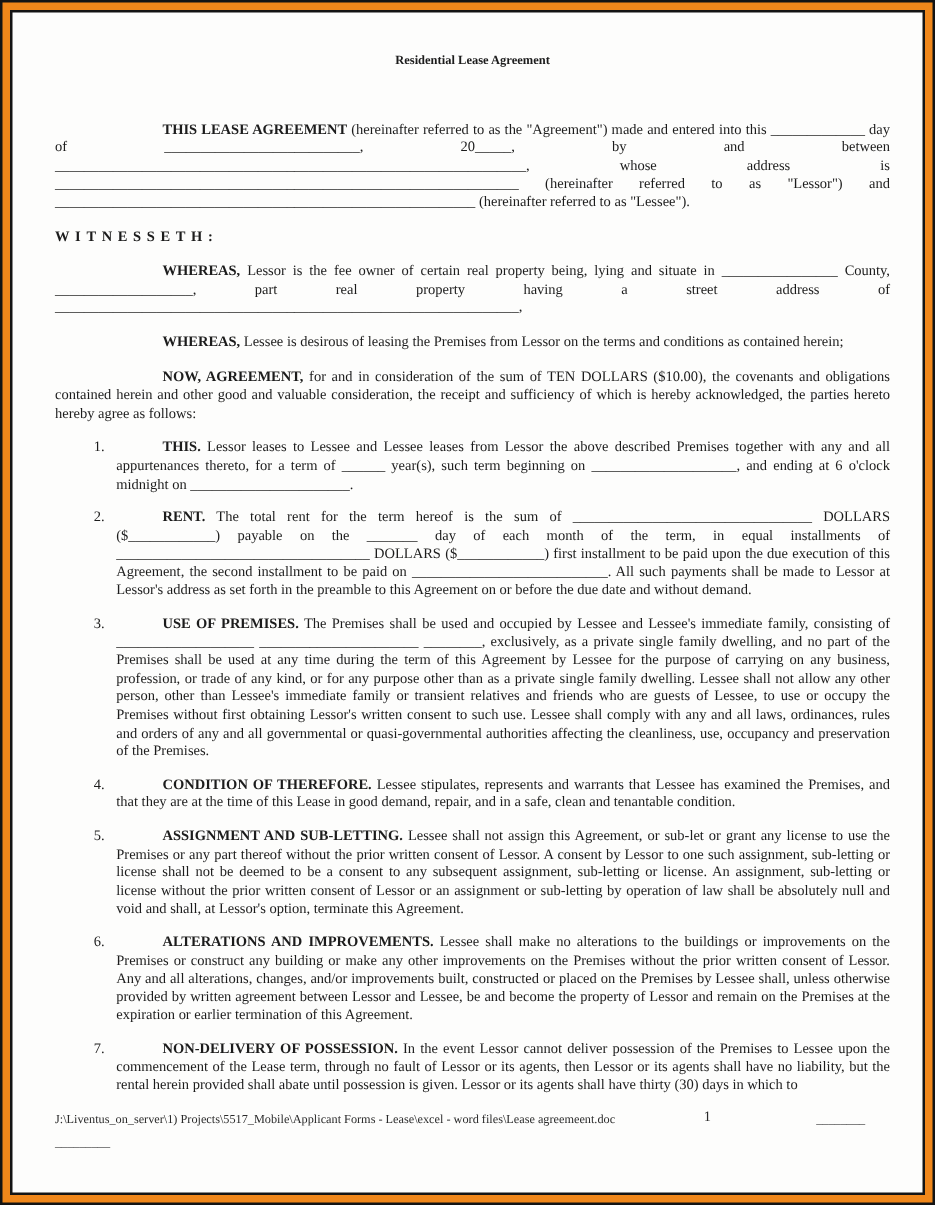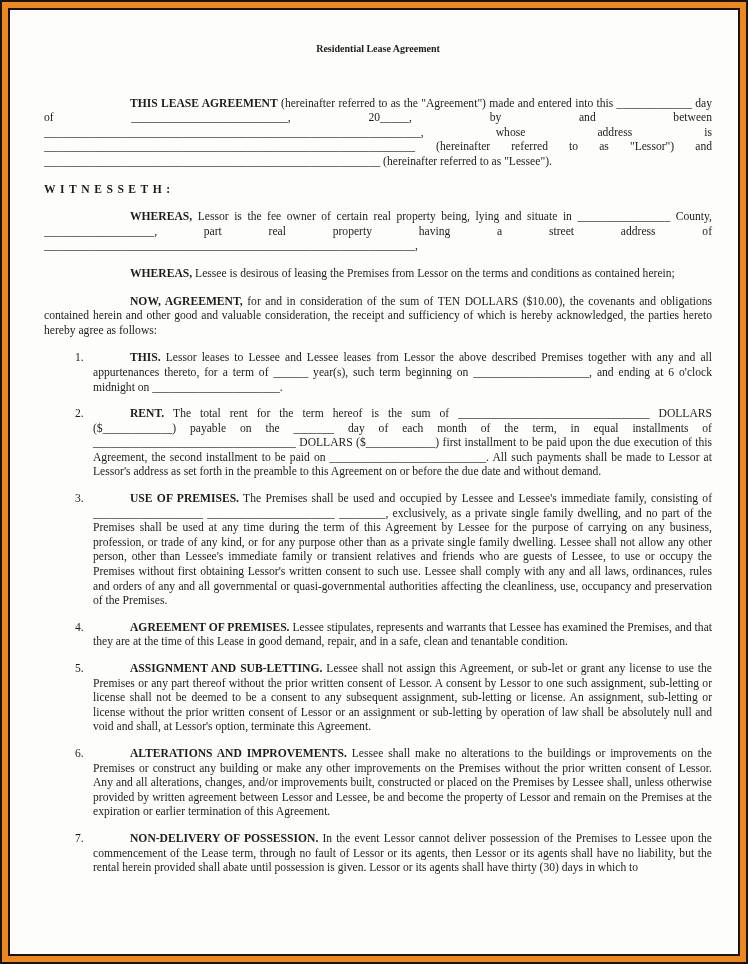--- a/index.html
+++ b/index.html
@@ -96,35 +96,41 @@
         <p class="body"><b>RENT.</b><span> The total rent for the term hereof is the sum of _________________________________ DOLLARS ($____________) payable on the _______ day of each month of the term, in equal installments of ___________________________________ DOLLARS ($____________) first installment to be paid upon the due execution of this Agreement, the second installment to be paid on ___________________________. All such payments shall be made to Lessor at Lessor's address as set forth in the preamble to this Agreement on or before the due date and without demand.</span></p>
       </div>
 
       <div class="clause">
         <span class="num">3.</span>
         <p class="body"><b>USE OF PREMISES.</b><span> The Premises shall be used and occupied by Lessee and Lessee's immediate family, consisting of ___________________ ______________________ ________, exclusively, as a private single family dwelling, and no part of the Premises shall be used at any time during the term of this Agreement by Lessee for the purpose of carrying on any business, profession, or trade of any kind, or for any purpose other than as a private single family dwelling. Lessee shall not allow any other person, other than Lessee's immediate family or transient relatives and friends who are guests of Lessee, to use or occupy the Premises without first obtaining Lessor's written consent to such use. Lessee shall comply with any and all laws, ordinances, rules and orders of any and all governmental or quasi-governmental authorities affecting the cleanliness, use, occupancy and preservation of the Premises.</span></p>
       </div>
 
       <div class="clause">
         <span class="num">4.</span>
-        <p class="body"><b>AGREEMENT OF PREMISES.</b><span> Lessee stipulates, represents and warrants that Lessee has examined the Premises, and that they are at the time of this Lease in good demand, repair, and in a safe, clean and tenantable condition.</span></p>
+        <p class="body"><b>CONDITION OF THEREFORE.</b><span> Lessee stipulates, represents and warrants that Lessee has examined the Premises, and that they are at the time of this Lease in good demand, repair, and in a safe, clean and tenantable condition.</span></p>
       </div>
 
       <div class="clause">
         <span class="num">5.</span>
         <p class="body"><b>ASSIGNMENT AND SUB-LETTING.</b><span> Lessee shall not assign this Agreement, or sub-let or grant any license to use the Premises or any part thereof without the prior written consent of Lessor. A consent by Lessor to one such assignment, sub-letting or license shall not be deemed to be a consent to any subsequent assignment, sub-letting or license. An assignment, sub-letting or license without the prior written consent of Lessor or an assignment or sub-letting by operation of law shall be absolutely null and void and shall, at Lessor's option, terminate this Agreement.</span></p>
       </div>
 
       <div class="clause">
         <span class="num">6.</span>
         <p class="body"><b>ALTERATIONS AND IMPROVEMENTS.</b><span> Lessee shall make no alterations to the buildings or improvements on the Premises or construct any building or make any other improvements on the Premises without the prior written consent of Lessor. Any and all alterations, changes, and/or improvements built, constructed or placed on the Premises by Lessee shall, unless otherwise provided by written agreement between Lessor and Lessee, be and become the property of Lessor and remain on the Premises at the expiration or earlier termination of this Agreement.</span></p>
       </div>
 
       <div class="clause">
         <span class="num">7.</span>
         <p class="body"><b>NON-DELIVERY OF POSSESSION.</b><span> In the event Lessor cannot deliver possession of the Premises to Lessee upon the commencement of the Lease term, through no fault of Lessor or its agents, then Lessor or its agents shall have no liability, but the rental herein provided shall abate until possession is given. Lessor or its agents shall have thirty (30) days in which to</span></p>
       </div>
 
     </div>
 
+    <div class="footer">
+      <span class="fpath">J:\Liventus_on_server\1) Projects\5517_Mobile\Applicant Forms - Lease\excel - word files\Lease agreemeent.doc</span>
+      <span class="fpage">1</span>
+      <span class="frule-right">________</span>
+      <span class="frule-left">_________</span>
+    </div>
 
   </div>
 </div>
 
 </body></html>

